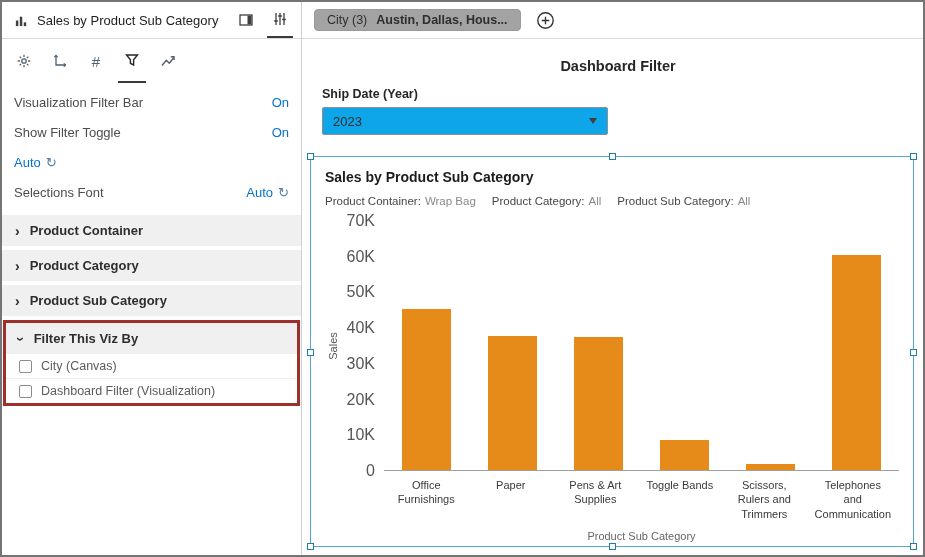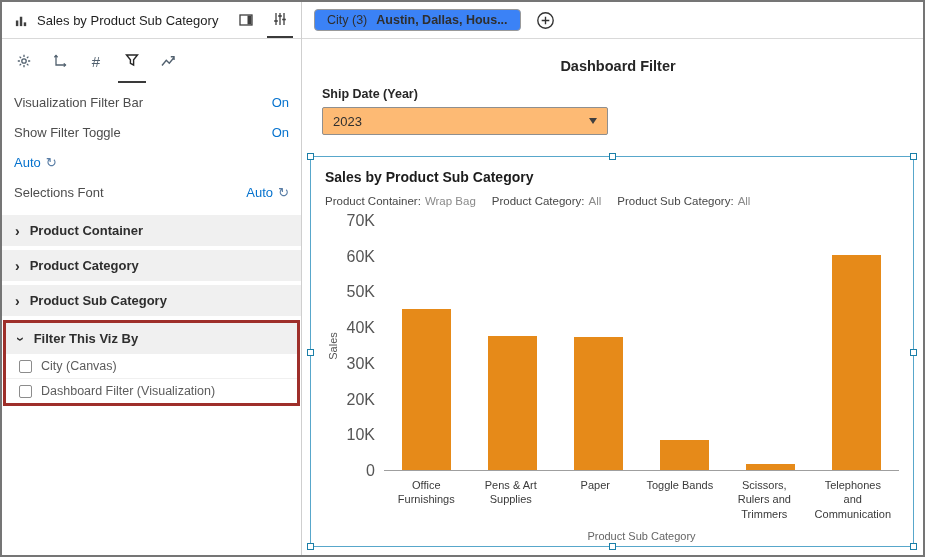--- a/index.html
+++ b/index.html
@@ -99,37 +99,37 @@
   .topbar {
     height: 37px; min-height: 37px;
     border-bottom: 1px solid #d9d9d9;
     display: flex; align-items: center;
     padding: 0 12px; gap: 15px;
   }
   .chip {
     display: flex; align-items: center; gap: 9px;
     border: 1px solid #9a9a9a; border-radius: 4px;
     padding: 3px 12px; font-size: 12.5px; color: #2f2f2f;
-    background: #3b82f6; white-space: nowrap;
+    background: #a3a3a3; white-space: nowrap;
   }
   .chip-values { font-weight: bold; }
   .plus-btn { display: flex; align-items: center; color: #333; }
 
   .canvas-body {
     flex: 1; display: flex; flex-direction: column;
     padding: 0 9px 0 8px; min-height: 0;
   }
   .df-block { margin-left: 12px; }
   .df-title { margin-top: 19px; font-size: 14.5px; font-weight: bold; color: #262626; text-align: center; }
   .df-field { margin-top: 13px; font-size: 12.5px; font-weight: bold; color: #262626; }
   .df-select {
     margin-top: 6px; width: 286px; height: 28px;
     border: 1px solid #8f8f8f; border-radius: 2px;
     display: flex; align-items: center; justify-content: space-between;
-    padding: 0 10px; font-size: 13px; color: #2f2f2f; background: #fdba74;
+    padding: 0 10px; font-size: 13px; color: #2f2f2f; background: #0ea5e9;
   }
   .caret-down {
     width: 0; height: 0;
     border-left: 4.5px solid transparent; border-right: 4.5px solid transparent;
     border-top: 6px solid #3f3f3f;
   }
 
   
   .viz-card {
     flex: 1; margin: 21px 0 8px;
@@ -379,22 +379,22 @@
                 </div>
                 <div class="bar-slot">
                   <div class="bar" style="height: 2.57143%; background: rgb(230, 138, 25);"></div>
                 </div>
                 <div class="bar-slot">
                   <div class="bar" style="height: 86.2857%; background: rgb(230, 138, 25);"></div>
                 </div>
               </div>
             <div class="xlabels">
                 <div class="xlab">Office Furnishings</div>
+                <div class="xlab">Paper</div>
                 <div class="xlab">Pens &amp; Art Supplies</div>
-                <div class="xlab">Paper</div>
                 <div class="xlab">Toggle Bands</div>
                 <div class="xlab">Scissors, Rulers and Trimmers</div>
                 <div class="xlab">Telephones and Communication</div>
               </div>
             <div class="xaxis-title">Product Sub Category</div>
           </div>
         </div>
       </div>
 
     </div>

